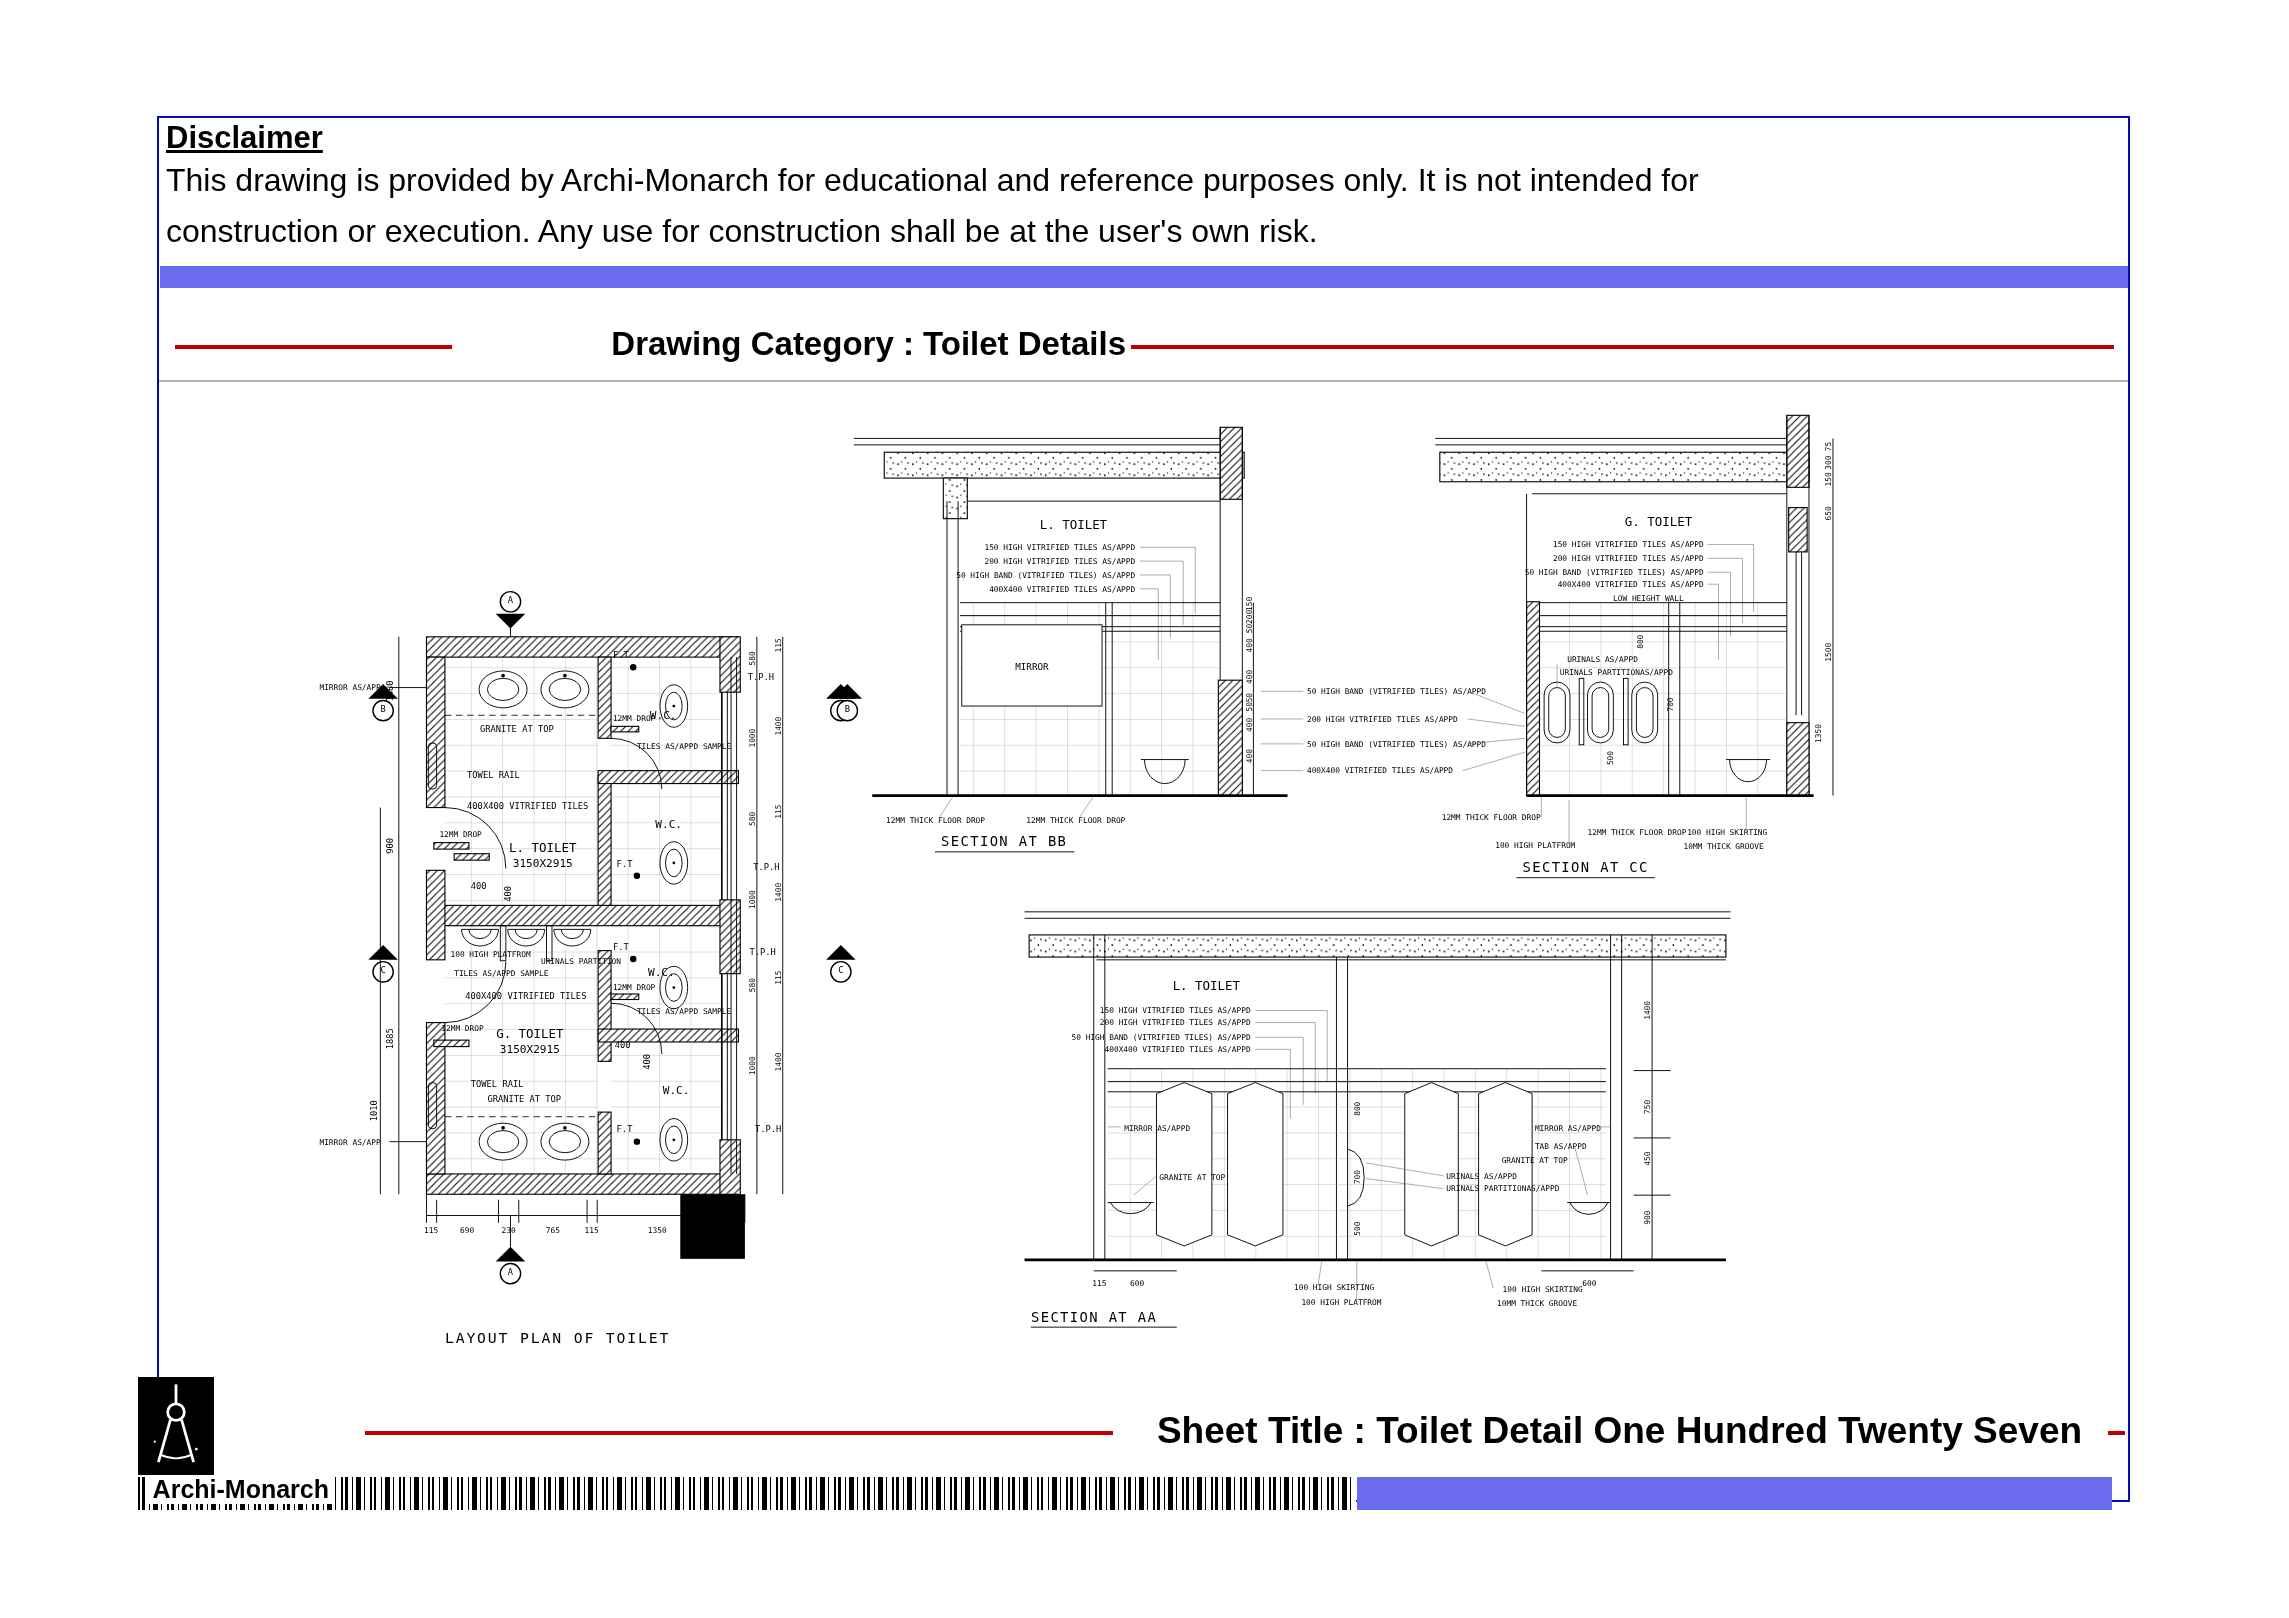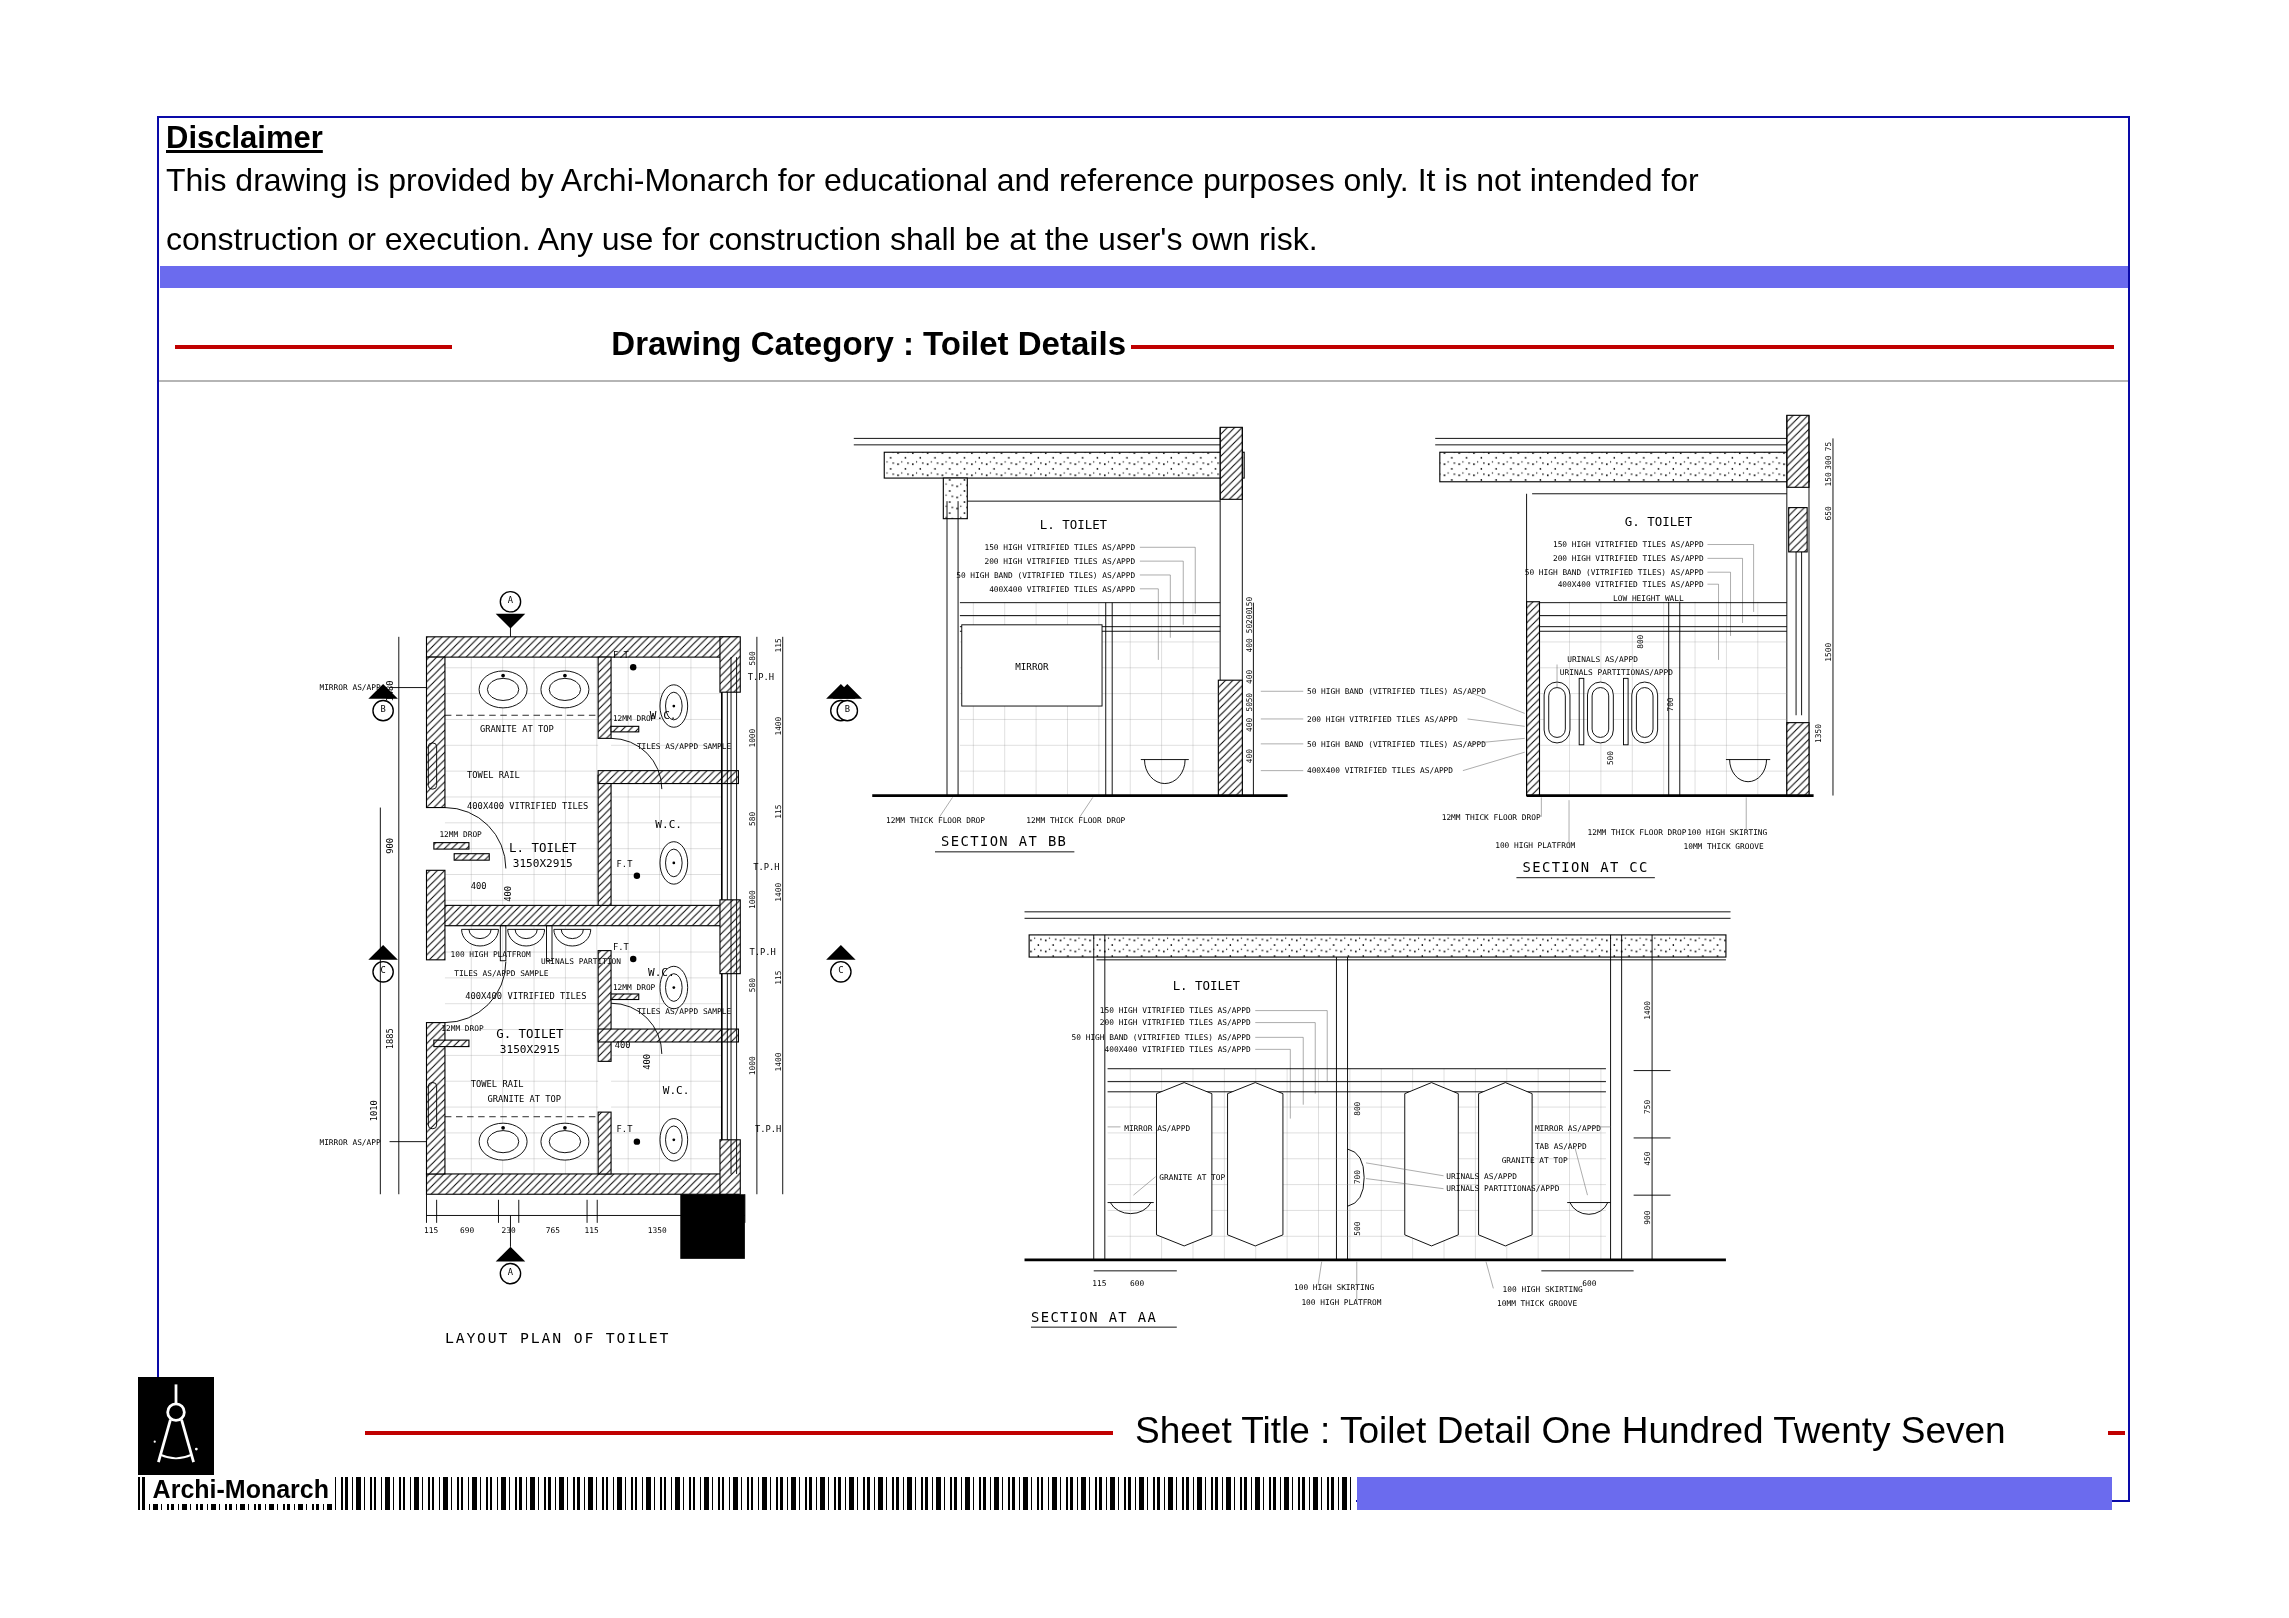--- a/index.html
+++ b/index.html
@@ -5,21 +5,21 @@
   html,body{margin:0;padding:0;background:#fff;}
   body{width:2290px;height:1619px;position:relative;font-family:"Liberation Sans",sans-serif;color:#000;}
   .border-frame{position:absolute;left:157px;top:116px;width:1973px;height:1386px;border:2.8px solid #0a0aa8;box-sizing:border-box;background:#fff;}
   .disclaimer{position:absolute;left:166px;top:120px;width:1955px;text-align:left;}
   .disc-title{font-size:31px;font-weight:bold;text-decoration:underline;margin:0;}
   .disc-body{font-size:32px;font-weight:normal;margin:2.8px 0 0 0;line-height:1.35;}
   .purple-band{position:absolute;left:160px;top:266px;width:1968px;height:22px;background:#6b6bee;}
   .cat-text{position:absolute;top:325px;left:461px;width:665px;text-align:right;font-size:33px;font-weight:bold;}
   .redline{position:absolute;background:#c00000;}
   .grayline{position:absolute;left:159px;top:380px;width:1969px;height:1.8px;background:#b5b5b5;}
-  .sheet-title{position:absolute;top:1410px;left:1135px;width:969px;text-align:left;font-size:37px;font-weight:normal;white-space:nowrap;}
+  .sheet-title{position:absolute;top:1410px;left:1135px;width:969px;text-align:center;font-size:37px;font-weight:bold;white-space:nowrap;}
   .logo{position:absolute;left:138px;top:1377px;width:76px;height:98px;background:#000;}
   .brand{position:absolute;left:148px;top:1475px;font-size:25px;font-weight:bold;background:#fff;padding:0 4.6px;z-index:3;text-align:right;}
   .barcode{position:absolute;left:138px;top:1477px;width:1218px;height:33px;z-index:1;
     background:repeating-linear-gradient(90deg,#000 0 1.8px,#fff 1.8px 3.7px,#000 3.7px 6.5px,#fff 6.5px 11px,#000 11px 12px,#fff 12px 14.8px,#000 14.8px 20px,#fff 20px 23px,#000 23px 24px,#fff 24px 29px);}
   .purple-end{position:absolute;left:1357px;top:1477px;width:755px;height:33px;background:#6b6bee;z-index:2;}
   svg .s{stroke:#000;stroke-width:1;fill:none;}
   svg .s2{stroke:#000;stroke-width:1.8;fill:none;}
   svg .s3{stroke:#000;stroke-width:3;fill:none;}
   svg .thin{stroke:#6a6a6a;stroke-width:0.6;fill:none;}
   svg .dash{stroke:#000;stroke-width:0.9;fill:none;stroke-dasharray:7 5;}
@@ -32,21 +32,21 @@
   svg .mid{text-anchor:middle;} svg .end{text-anchor:end;}
 </style>
 </head>
 <body>
 
 <div class="border-frame"></div>
 
 <div class="disclaimer">
   <p class="disc-title">Disclaimer</p>
   <p class="disc-body">This drawing is provided by Archi-Monarch for educational and reference purposes only. It is not intended for</p>
-  <p class="disc-body" style="margin-top:16px;">construction or execution. Any use for construction shall be at the user's own risk.</p>
+  <p class="disc-body" style="margin-top:8px;">construction or execution. Any use for construction shall be at the user's own risk.</p>
 </div>
 
 <div class="purple-band"></div>
 
 <div class="redline" style="left:175px;top:345px;width:277px;height:3.7px;"></div>
 <div class="cat-text">Drawing Category : Toilet Details</div>
 <div class="redline" style="left:1131px;top:345px;width:983px;height:3.7px;"></div>
 <div class="grayline"></div>
 
 <svg style="position:absolute;left:157px;top:383px;" width="1975" height="1006" viewBox="0 0 2140 1090">

